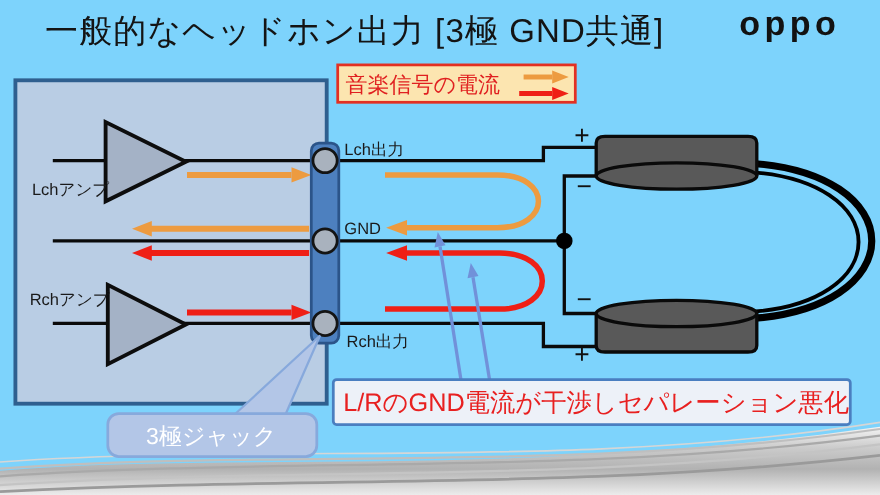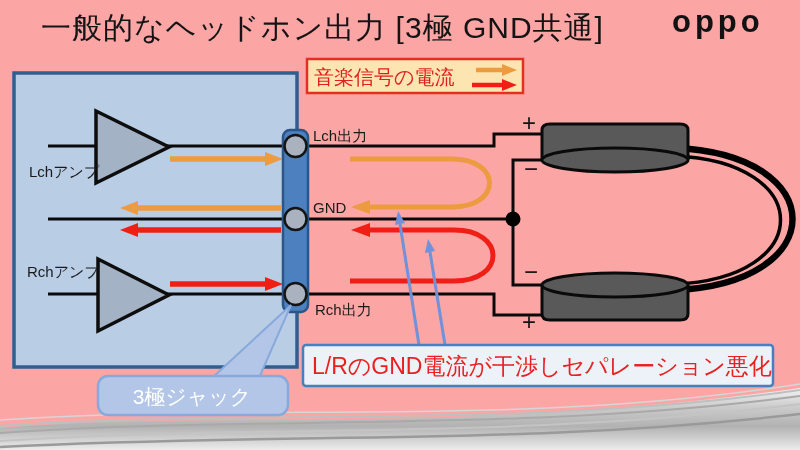--- a/index.html
+++ b/index.html
@@ -1,16 +1,16 @@
 <!DOCTYPE html>
 <html><head>
 <meta charset="utf-8">
 <style>
   html,body{margin:0;padding:0;background:#ffffff;}
-  .slide{position:relative;width:800px;height:450px;background:#fca5a5;overflow:hidden;
+  .slide{position:relative;width:800px;height:450px;background:#7dd3fc;overflow:hidden;
          font-family:"Liberation Sans","DejaVu Sans",sans-serif;}
   svg{display:block;}
   svg text{font-family:"Liberation Sans","DejaVu Sans",sans-serif;}
   .title-text{font-size:30px;fill:#141414;letter-spacing:1px;}
   .brand-text{font-size:31px;font-weight:bold;fill:#121212;letter-spacing:4px;}
   .pin-label{font-size:15px;fill:#1a1a1a;}
   .amp-label{font-size:15px;fill:#1a1a1a;}
   .term-label{font-size:24px;fill:#111111;}
   .legend-text{font-size:20px;fill:#E02020;}
   .callout-text{font-size:21px;fill:#ffffff;}

